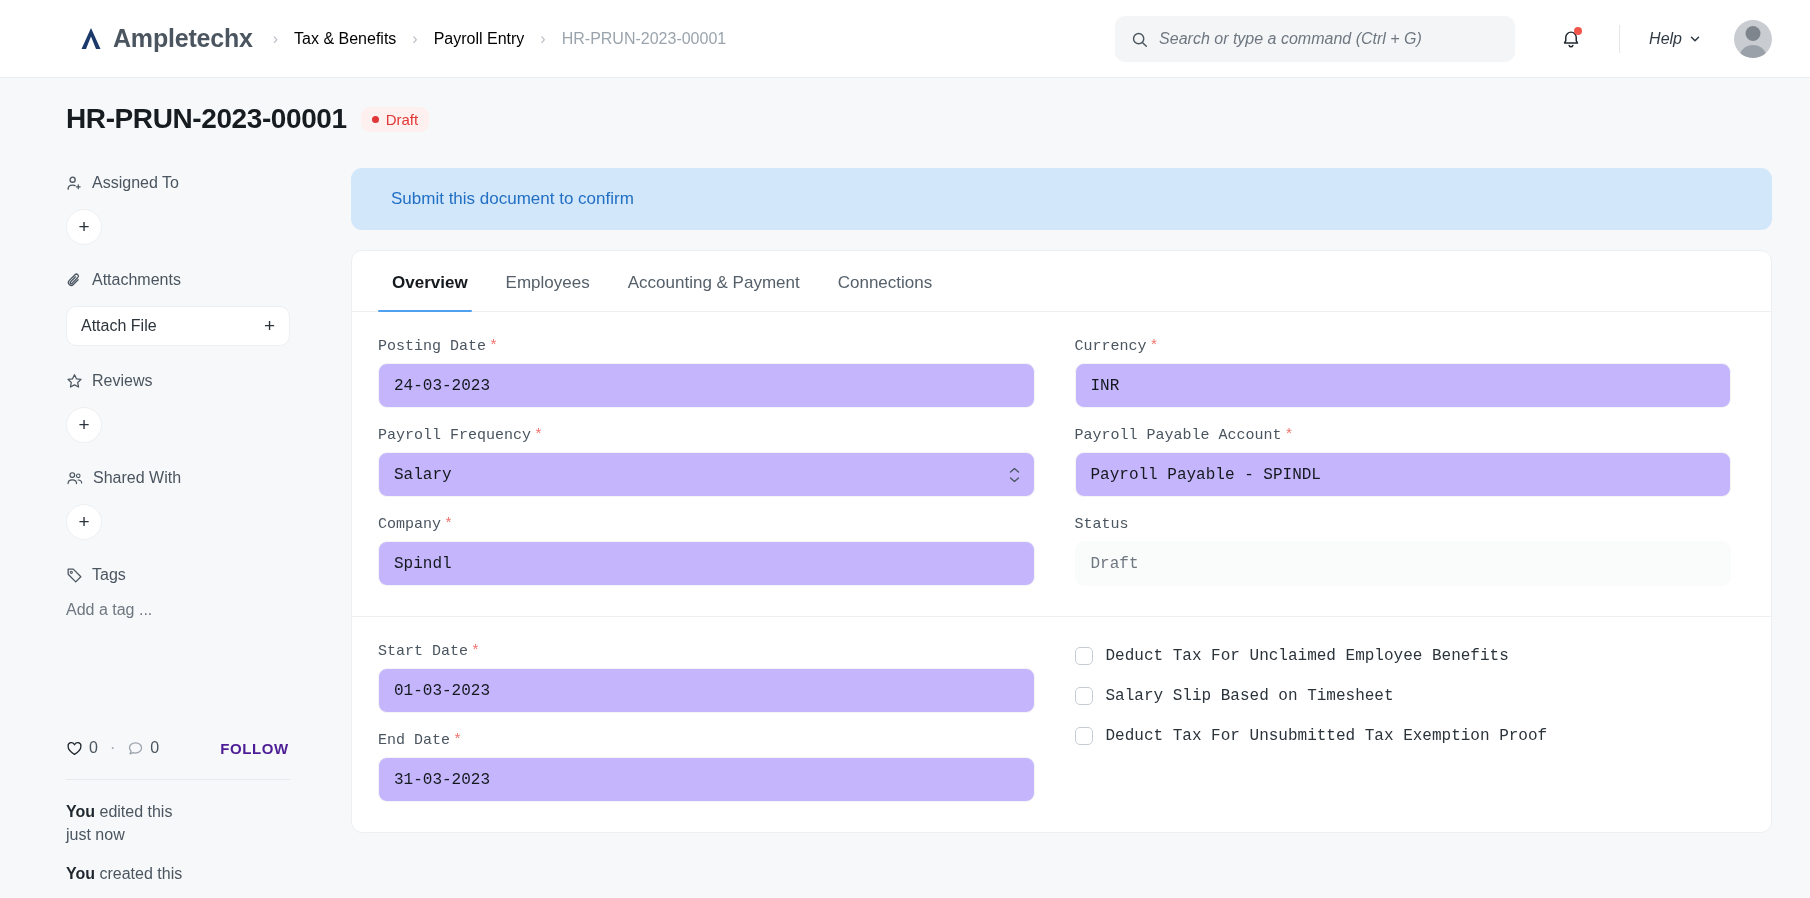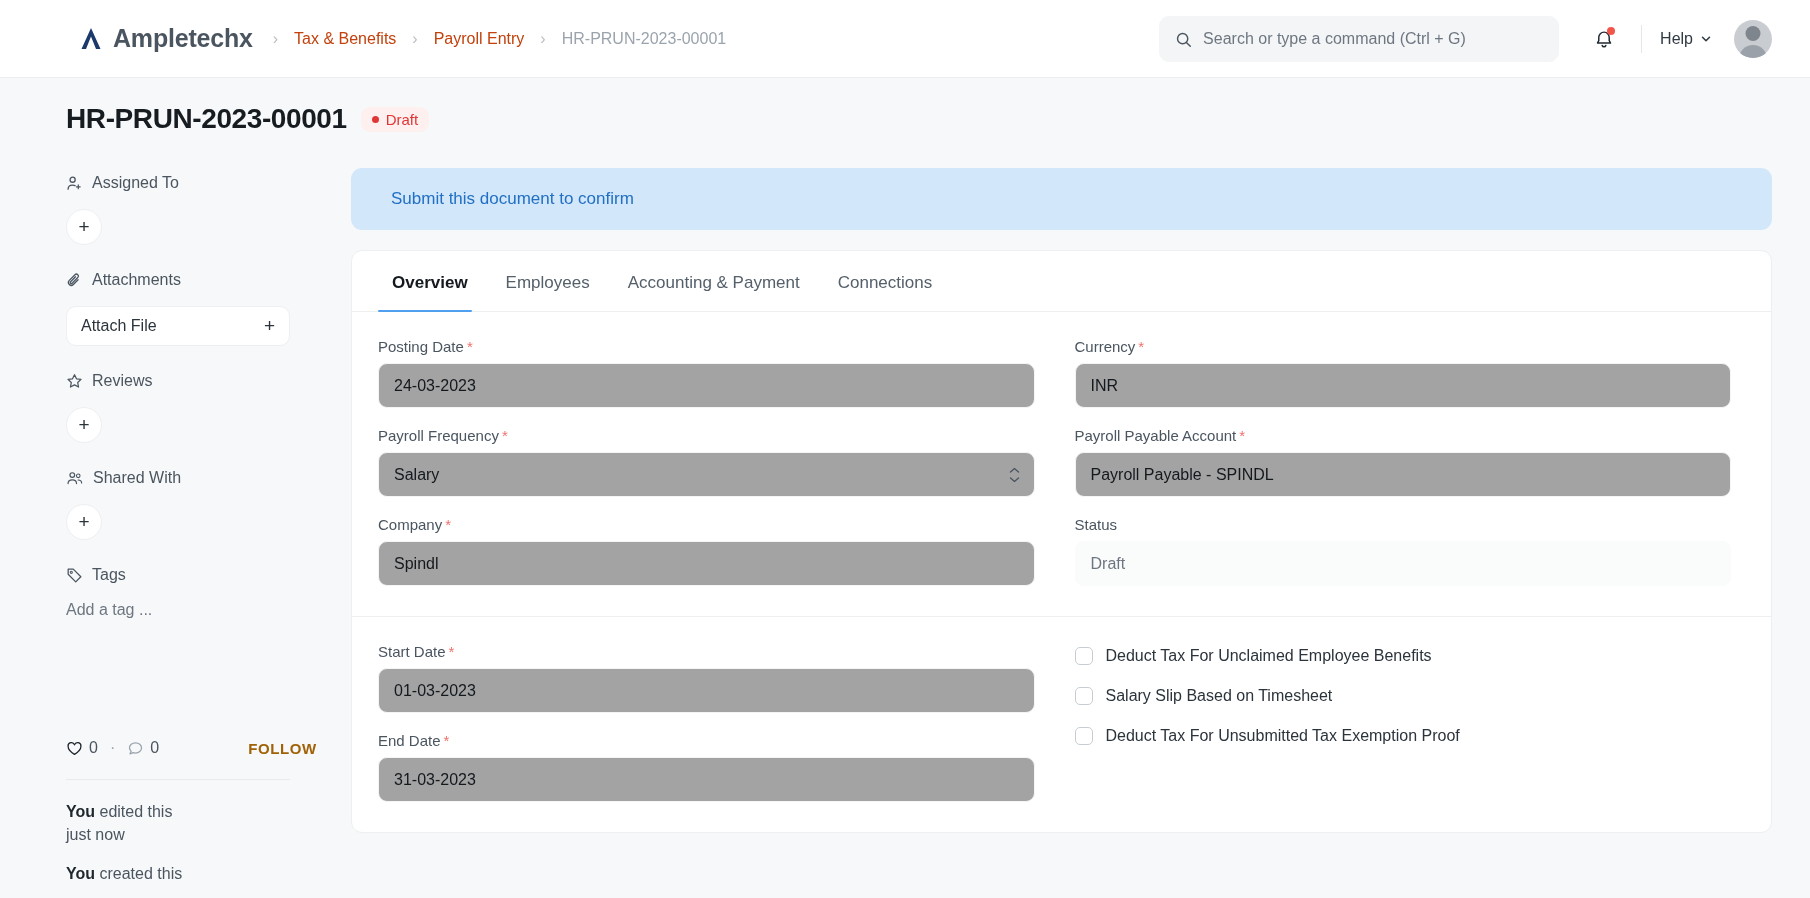--- a/index.html
+++ b/index.html
@@ -22,27 +22,27 @@
     position: relative;
   }
   .brand { display: flex; align-items: center; gap: 9px; }
   .brand-logo { width: 26px; height: 26px; flex: none; }
   .brand-name {
     font-size: 25px; font-weight: 600; color: #4A5560; letter-spacing: -0.2px;
   }
   .crumbs { display: flex; align-items: center; gap: 16px; margin-left: 20px; }
   .crumb-sep { color: #B8BFC6; font-size: 16px; line-height: 1; }
   .crumb {
-    font-size: 16px; color: #c2410c; text-decoration: none; white-space: nowrap;
+    font-size: 16px; color: #000000; text-decoration: none; white-space: nowrap;
   }
   .crumb.muted { color: #9BA4AD; }
 
   .nav-right {
     position: absolute; right: 38px; top: 0; height: 78px;
-    display: flex; align-items: center; gap: 0;
+    display: flex; align-items: center; gap: 11px; font-style: italic;
   }
   .searchbox {
     width: 400px; height: 46px;
     background: #F4F5F6; border: 1px solid #F4F5F6; border-radius: 10px;
     display: flex; align-items: center; gap: 11px; padding: 0 15px;
     margin-right: 26px;
   }
   .searchbox .ph { font-size: 16px; color: #6E7781; }
   .icon-btn {
     width: 38px; height: 38px; display: flex; align-items: center;
@@ -125,22 +125,22 @@
   .attach-btn .p { font-size: 19px; color: #2B333B; }
   .add-tag { font-size: 16px; color: #6E7781; margin-top: 14px; cursor: pointer; }
 
   .social-row {
     display: flex; align-items: center; gap: 9px;
     margin-top: 120px; font-size: 16px; color: #4A5560;
   }
   .social-row .grp { display: flex; align-items: center; gap: 6px; cursor: pointer; }
   .dot-sep { color: #9BA4AD; margin: 0 3px; }
   .follow {
-    margin-left: 80px; font-size: 15px; font-weight: 600;
-    letter-spacing: 0.6px; color: #a16207; cursor: pointer;
+    margin-left: 52px; font-size: 15px; font-weight: 600;
+    letter-spacing: 0.6px; color: #4c1d95; cursor: pointer;
   }
   .hr { height: 1px; background: #E8EBED; margin: 22px 0 21px 0; width: 224px; }
   .activity { font-size: 16px; color: #4A5560; line-height: 1.42; margin-bottom: 17px; }
   .activity b { color: #1F272E; font-weight: 600; }
 
   
   .banner {
     background: #D3E7FB; border-radius: 11px;
     padding: 21px 40px; font-size: 17px; color: #2270C4;
     margin-bottom: 20px;
@@ -161,30 +161,30 @@
   }
   .tab.active { color: #14191E; font-weight: 700; }
   .tab.active::after {
     content: ""; position: absolute; left: 0; right: 10px; bottom: -1px;
     height: 2px; background: #4FA0EF; border-radius: 2px;
   }
 
   .section { padding: 26px 40px 30px 26px; }
   .section.second { border-top: 1px solid #EDEFF1; }
   .grid { display: flex; gap: 40px; }
-  .col { flex: 1; min-width: 0; }
+  .col { flex: 1; min-width: 0; font-family: Liberation Mono, monospace; }
 
   .field { margin-bottom: 19px; }
   .field:last-child { margin-bottom: 0; }
   .flabel {
     font-size: 15px; color: #4A5560; margin-bottom: 8px; display: block;
   }
   .req { color: #F0716A; margin-left: 3px; }
   .fctl {
-    background: #a3a3a3; border: 1px solid #F4F5F6; border-radius: 9px;
+    background: #c4b5fd; border: 1px solid #F4F5F6; border-radius: 9px;
     height: 45px; display: flex; align-items: center; padding: 0 15px;
     font-size: 16px; color: #14191E; position: relative; cursor: text;
   }
   .fctl.readonly { background: #FAFBFB; border-color: #FAFBFB; color: #6E7781; }
   .fctl.select { cursor: pointer; }
   .sel-arrows {
     position: absolute; right: 14px; top: 50%; transform: translateY(-50%);
     display: flex; flex-direction: column; gap: 3px; color: #4A5560;
   }
 

